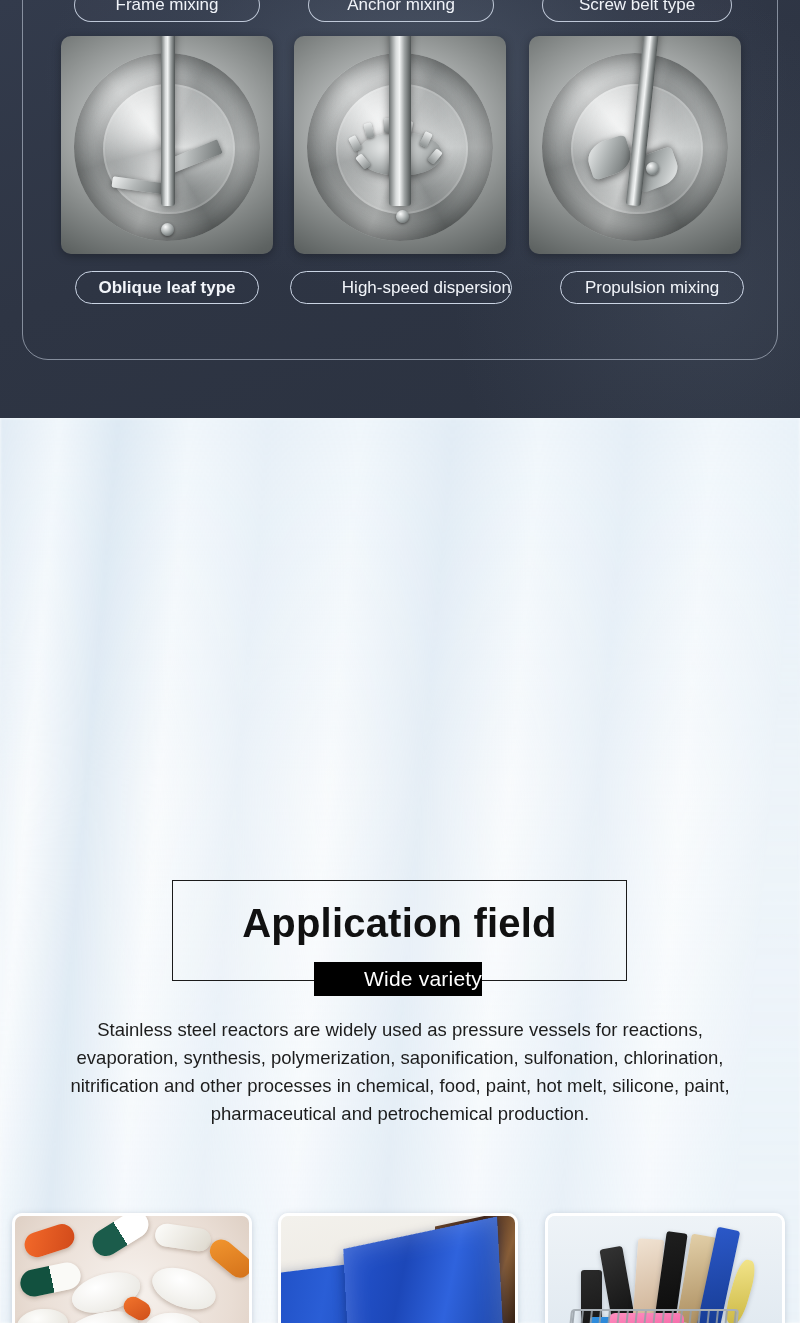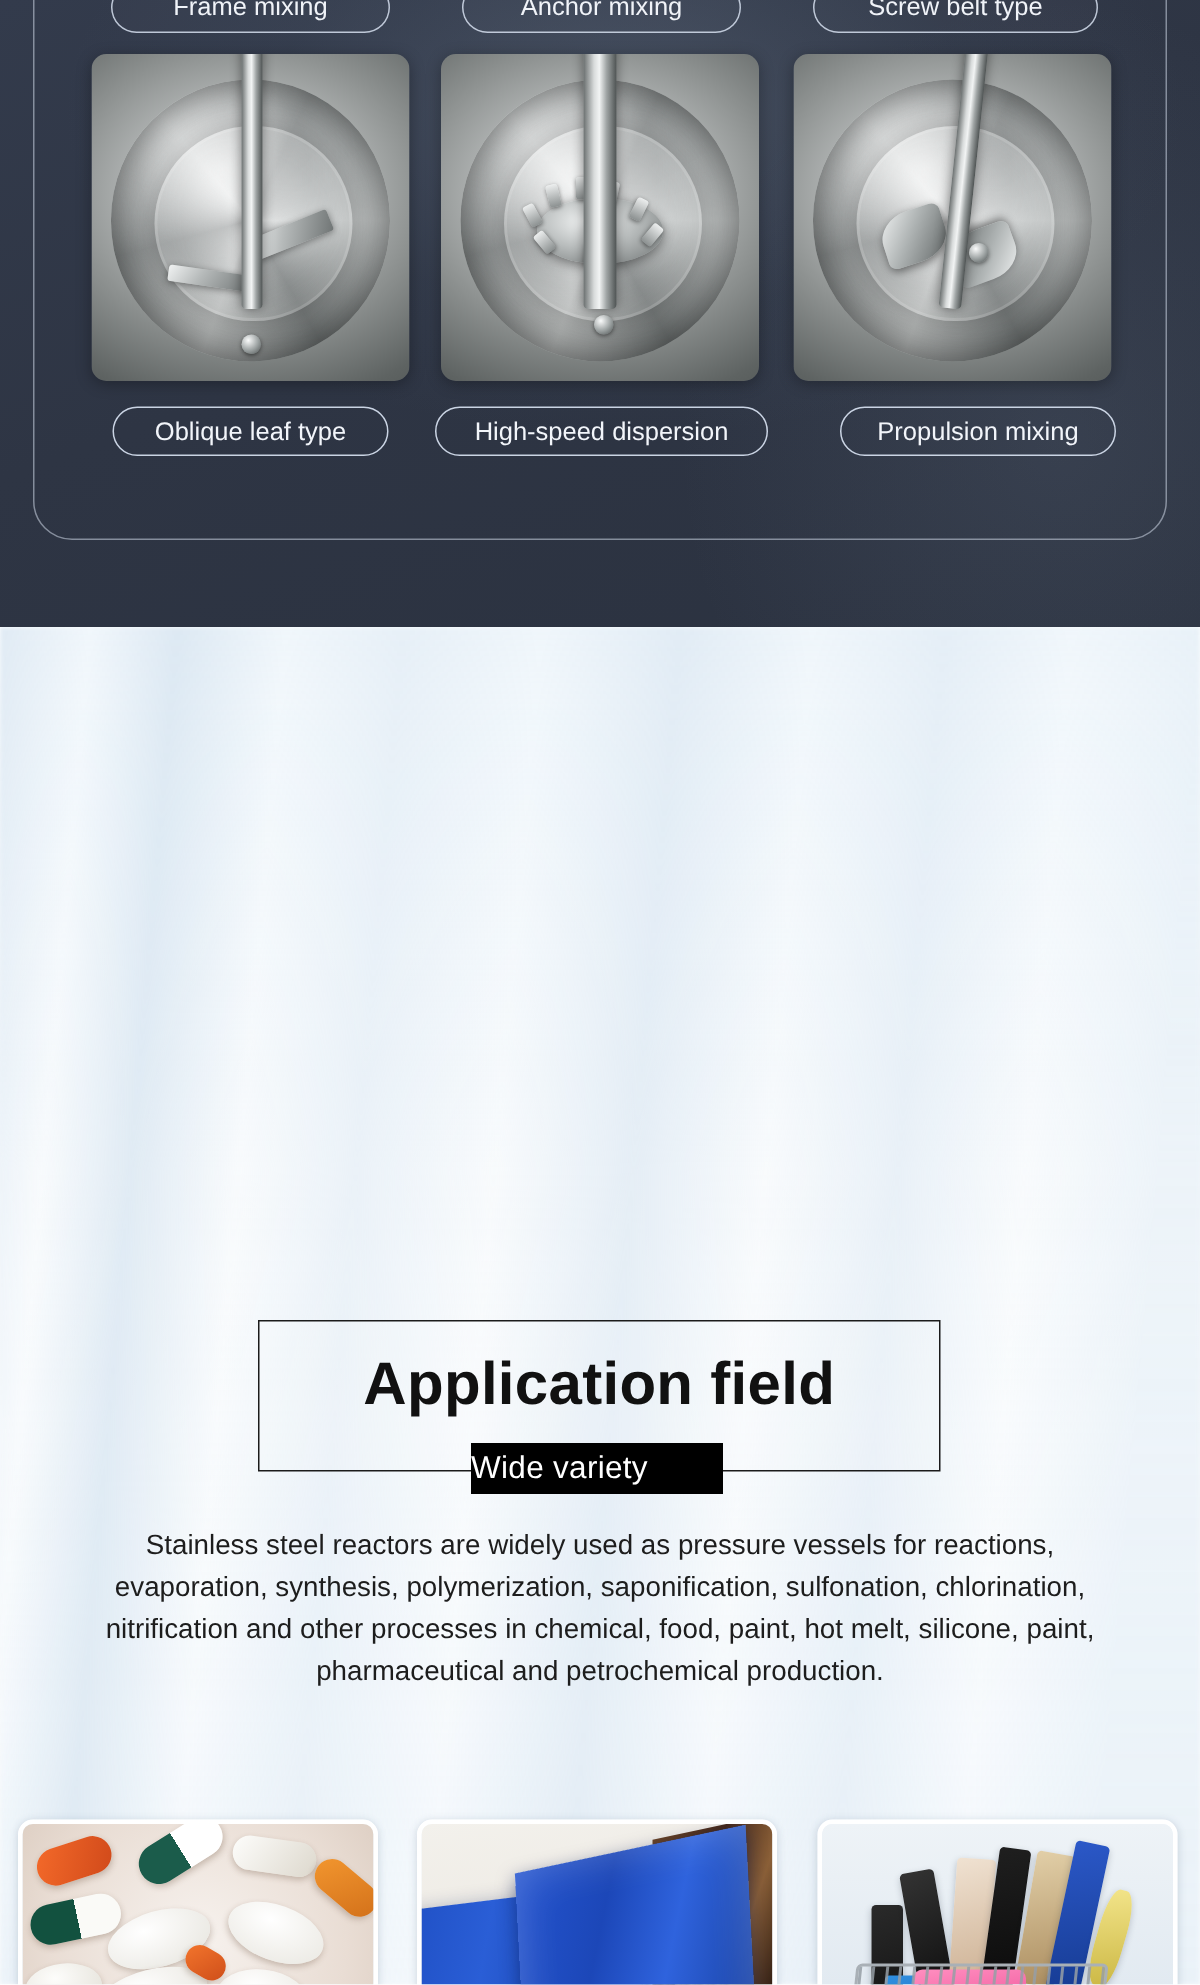--- a/index.html
+++ b/index.html
@@ -77,22 +77,22 @@
     top: 271px;
     height: 33px;
     border: 1px solid rgba(220,230,245,0.9);
     border-radius: 17px;
     color: #f2f5fa;
     font-size: 17px;
     line-height: 31px;
     text-align: center;
     white-space: nowrap;
   }
-  .ml1 { left: 75px;  width: 184px; }
-  .ml2 { left: 290px; width: 222px; }
+  .ml1 { left: 75px;  width: 184px; font-weight: bold; }
+  .ml2 { left: 290px; width: 222px; text-align: right; }
   .ml3 { left: 560px; width: 184px; }
 
   
   .vessel {
     position: absolute; inset: 0;
     background:
       radial-gradient(ellipse 120% 95% at 48% 42%, #e9eaea 0%, #bfc2c2 22%, #8e9291 46%, #5e6362 70%, #3c4140 100%);
   }
   .vessel::before {
     content: "";
@@ -219,21 +219,21 @@
   .title-badge {
     position: absolute;
     left: 314px;
     top: 544px;
     width: 168px;
     height: 34px;
     background: #000000;
     color: #ffffff;
     font-size: 21px;
     line-height: 34px;
-    text-align: left;
+    text-align: right;
     letter-spacing: 0.2px;
   }
 
   .app-para {
     position: absolute;
     left: 62px;
     top: 598px;
     width: 676px;
     text-align: center;
     font-size: 18.5px;

